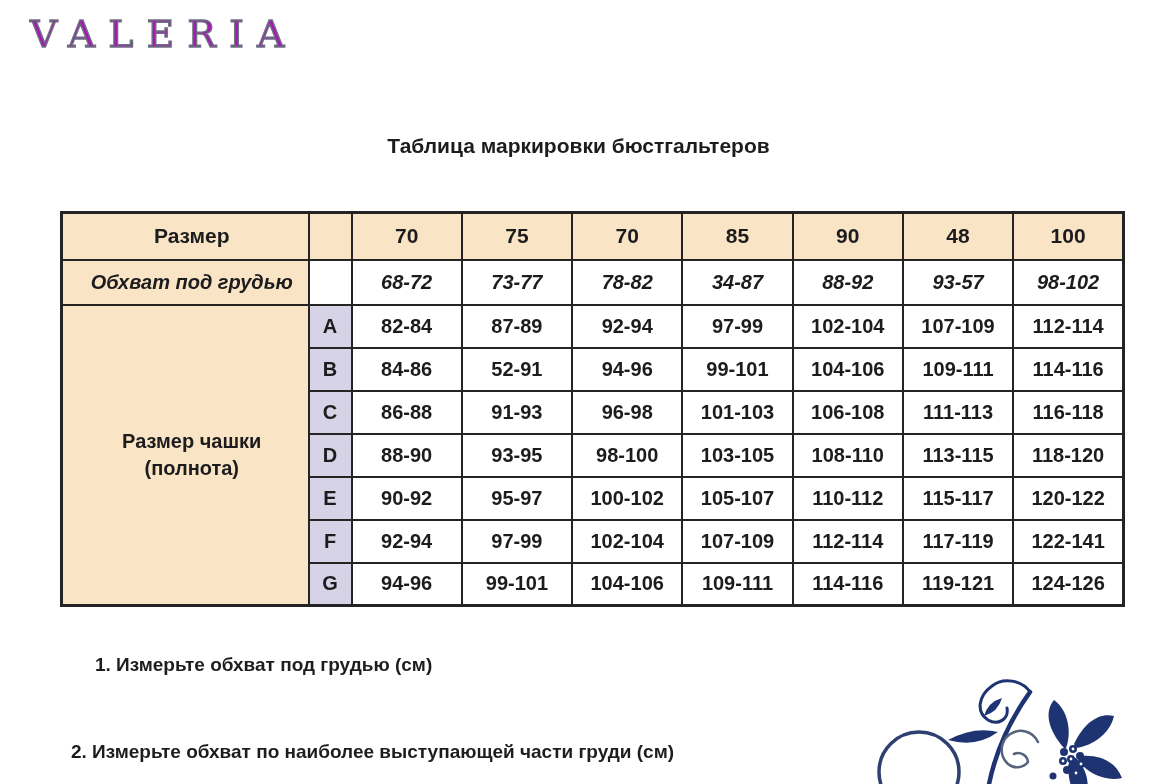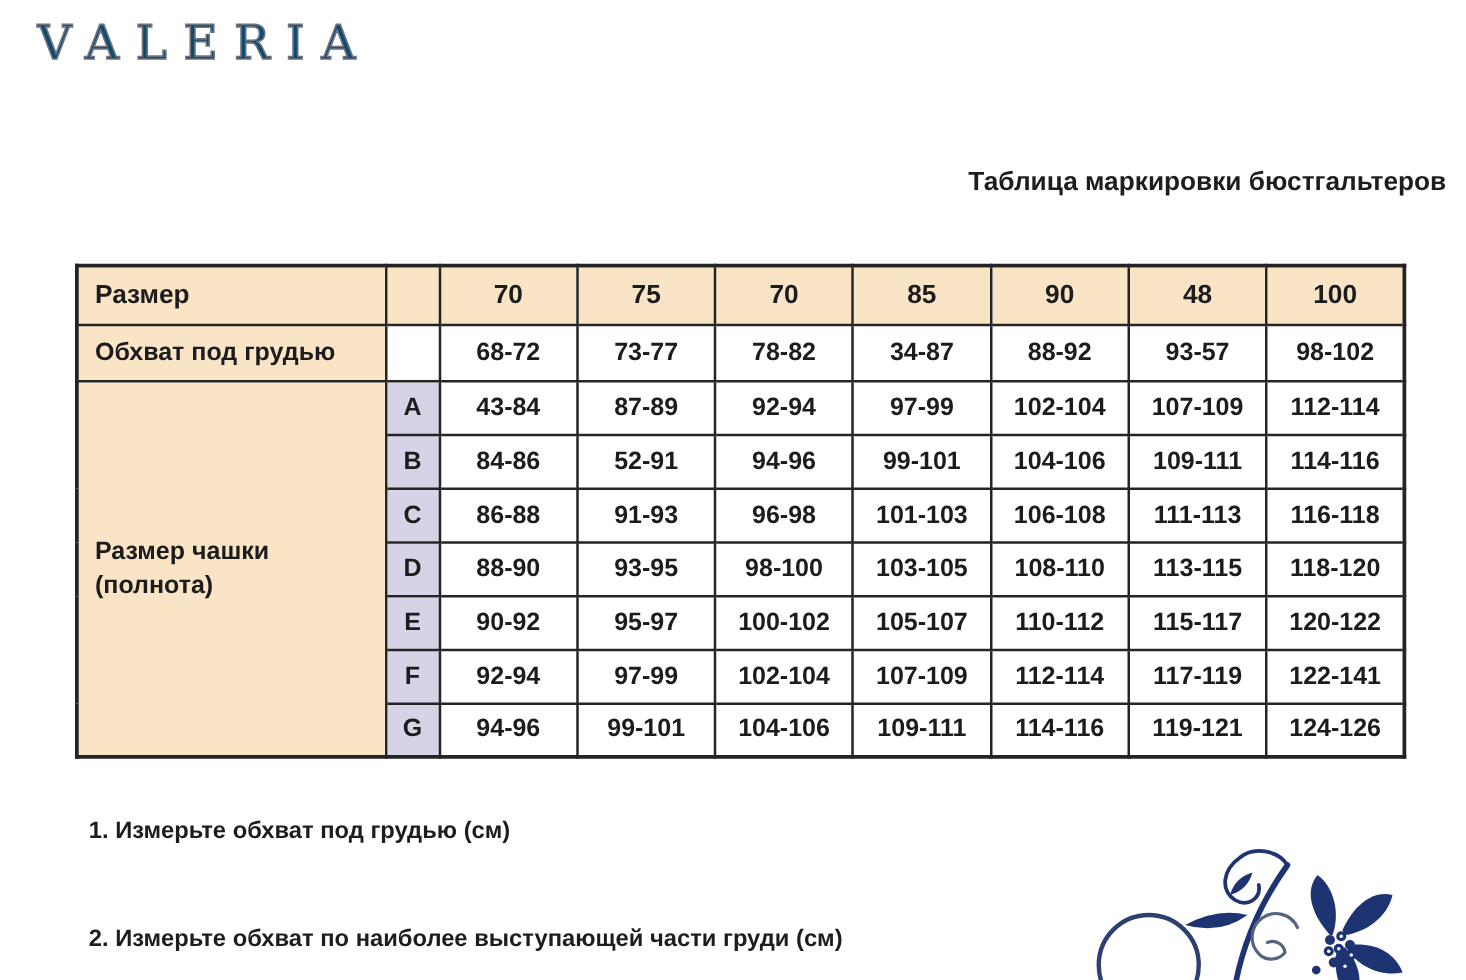--- a/index.html
+++ b/index.html
@@ -3,50 +3,50 @@
 <meta charset="utf-8">
 <style>
   html,body{margin:0;padding:0;}
   body{
     width:1173px;height:784px;background:#ffffff;overflow:hidden;position:relative;
     font-family:"Liberation Sans", sans-serif;color:var(--text,#1c1c1e);
   }
   .logo{
     position:absolute;left:30px;top:12px;
     font-family:"DejaVu Serif", serif;font-size:38px;letter-spacing:13px;
-    color:#0c4a6e;-webkit-text-stroke:1.3px var(--logo-gray,#6d7380);
+    color:#a21caf;-webkit-text-stroke:1.3px var(--logo-gray,#6d7380);
   }
   .title{
-    position:absolute;left:0;top:134px;width:1157px;text-align:right;
+    position:absolute;left:0;top:134px;width:1157px;text-align:center;
     font-size:21px;font-weight:bold;color:#1d1d1f;
   }
   table.sizechart{
     position:absolute;left:60px;top:211px;width:1065px;
     border-collapse:collapse;table-layout:fixed;
     border:3px solid var(--border,#242424);
   }
   .sizechart td{
     border:2px solid var(--border,#242424);
     font-weight:bold;font-size:20px;color:var(--text,#1c1c1e);
     text-align:center;padding:0;overflow:hidden;
   }
-  .sizechart td.left{text-align:left;padding-left:13px;}
+  .sizechart td.left{text-align:center;padding-left:13px;}
   .sizechart col.c-label{width:247px;}
   .sizechart col.c-cup{width:43px;}
   .peach{background:var(--peach,#f9e4c5);}
   .lav{background:var(--lavender,#d7d3e6);}
   tr.r-head{height:47px;}
   tr.r-head td{font-size:21px;}
-  tr.r-under{height:45px;}
+  tr.r-under{height:45px;font-style:italic;}
   tr.r-cup{height:43px;}
   td.cuplabel div{line-height:1.35;}
   .note{
     position:absolute;left:71px;font-size:19px;font-weight:bold;color:#1d1d1f;
   }
-  .note1{top:654px;}
+  .note1{top:654px;margin-left:24px;}
   .note2{top:741px;}
   .flourish{position:absolute;left:852px;top:660px;width:320px;height:145px;}
 </style>
 </head>
 <body>
 
 <div class="logo">VALERIA</div>
 
 <div class="title">Таблица маркировки бюстгальтеров</div>
 
@@ -84,21 +84,21 @@
     <td>88-92</td>
     <td>93-57</td>
     <td>98-102</td>
   </tr>
   <tr class="r-cup">
     <td class="peach left cuplabel" rowspan="7">
       <div>Размер чашки</div>
       <div>(полнота)</div>
     </td>
     <td class="lav">A</td>
-    <td>43-84</td>
+    <td>82-84</td>
     <td>87-89</td>
     <td>92-94</td>
     <td>97-99</td>
     <td>102-104</td>
     <td>107-109</td>
     <td>112-114</td>
   </tr>
   <tr class="r-cup">
     <td class="lav">B</td>
     <td>84-86</td>

